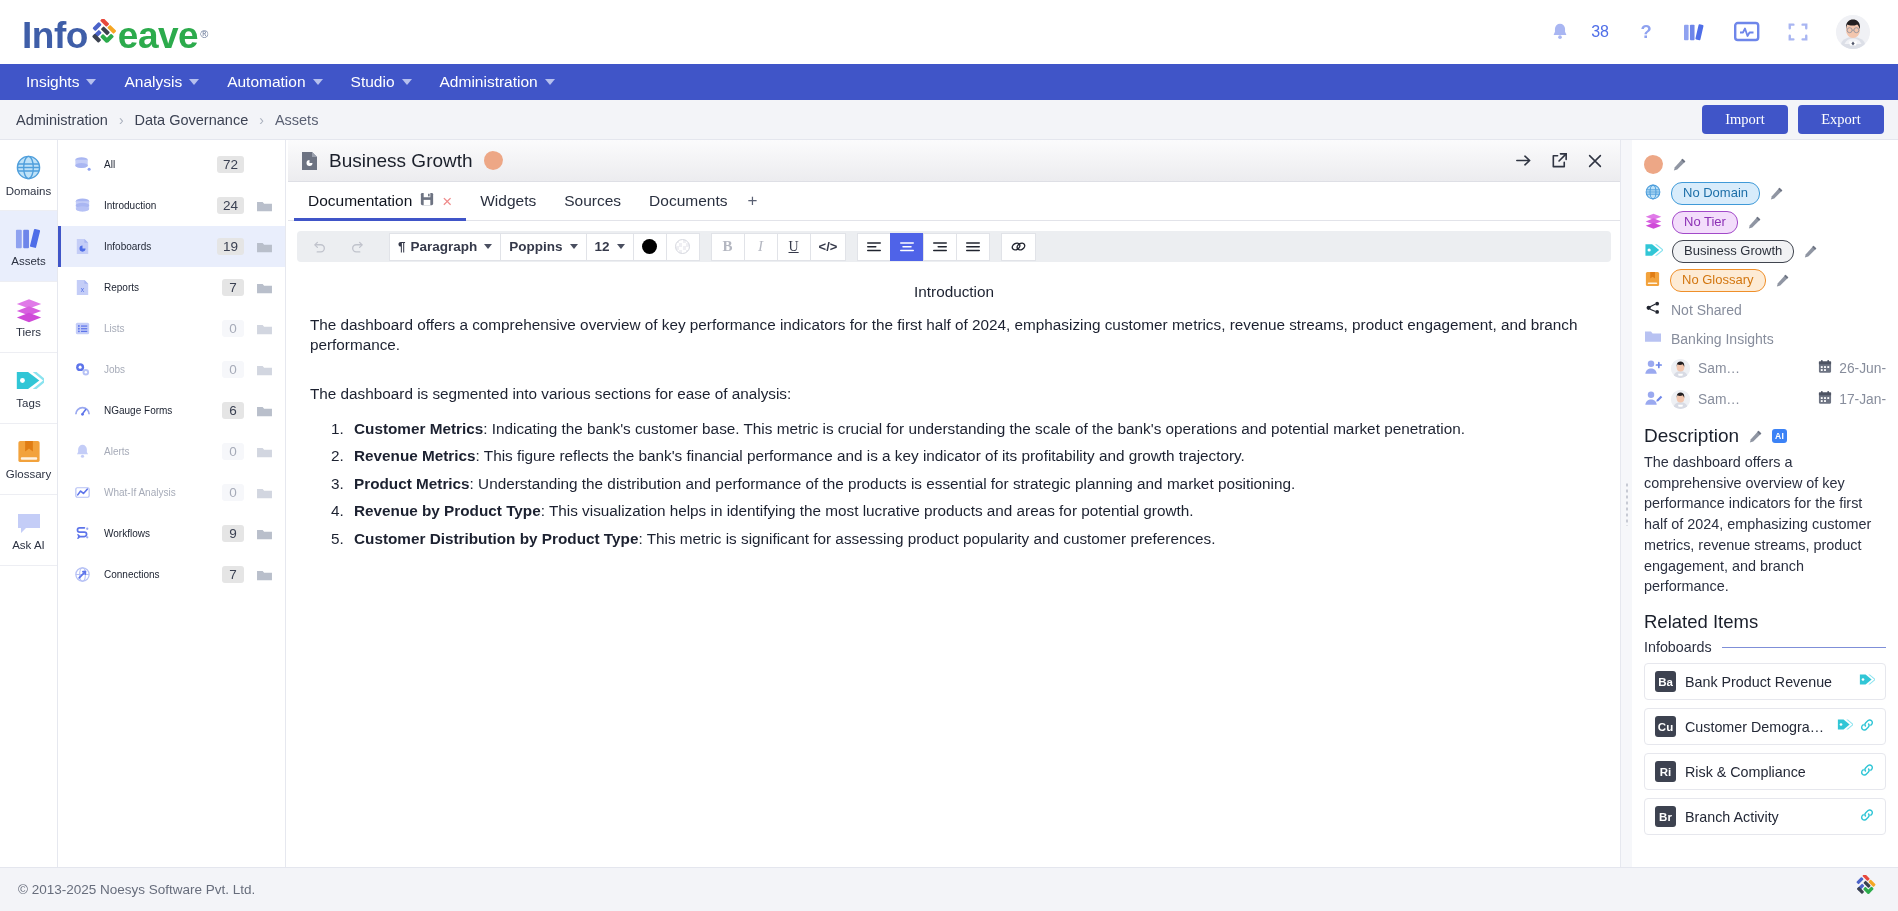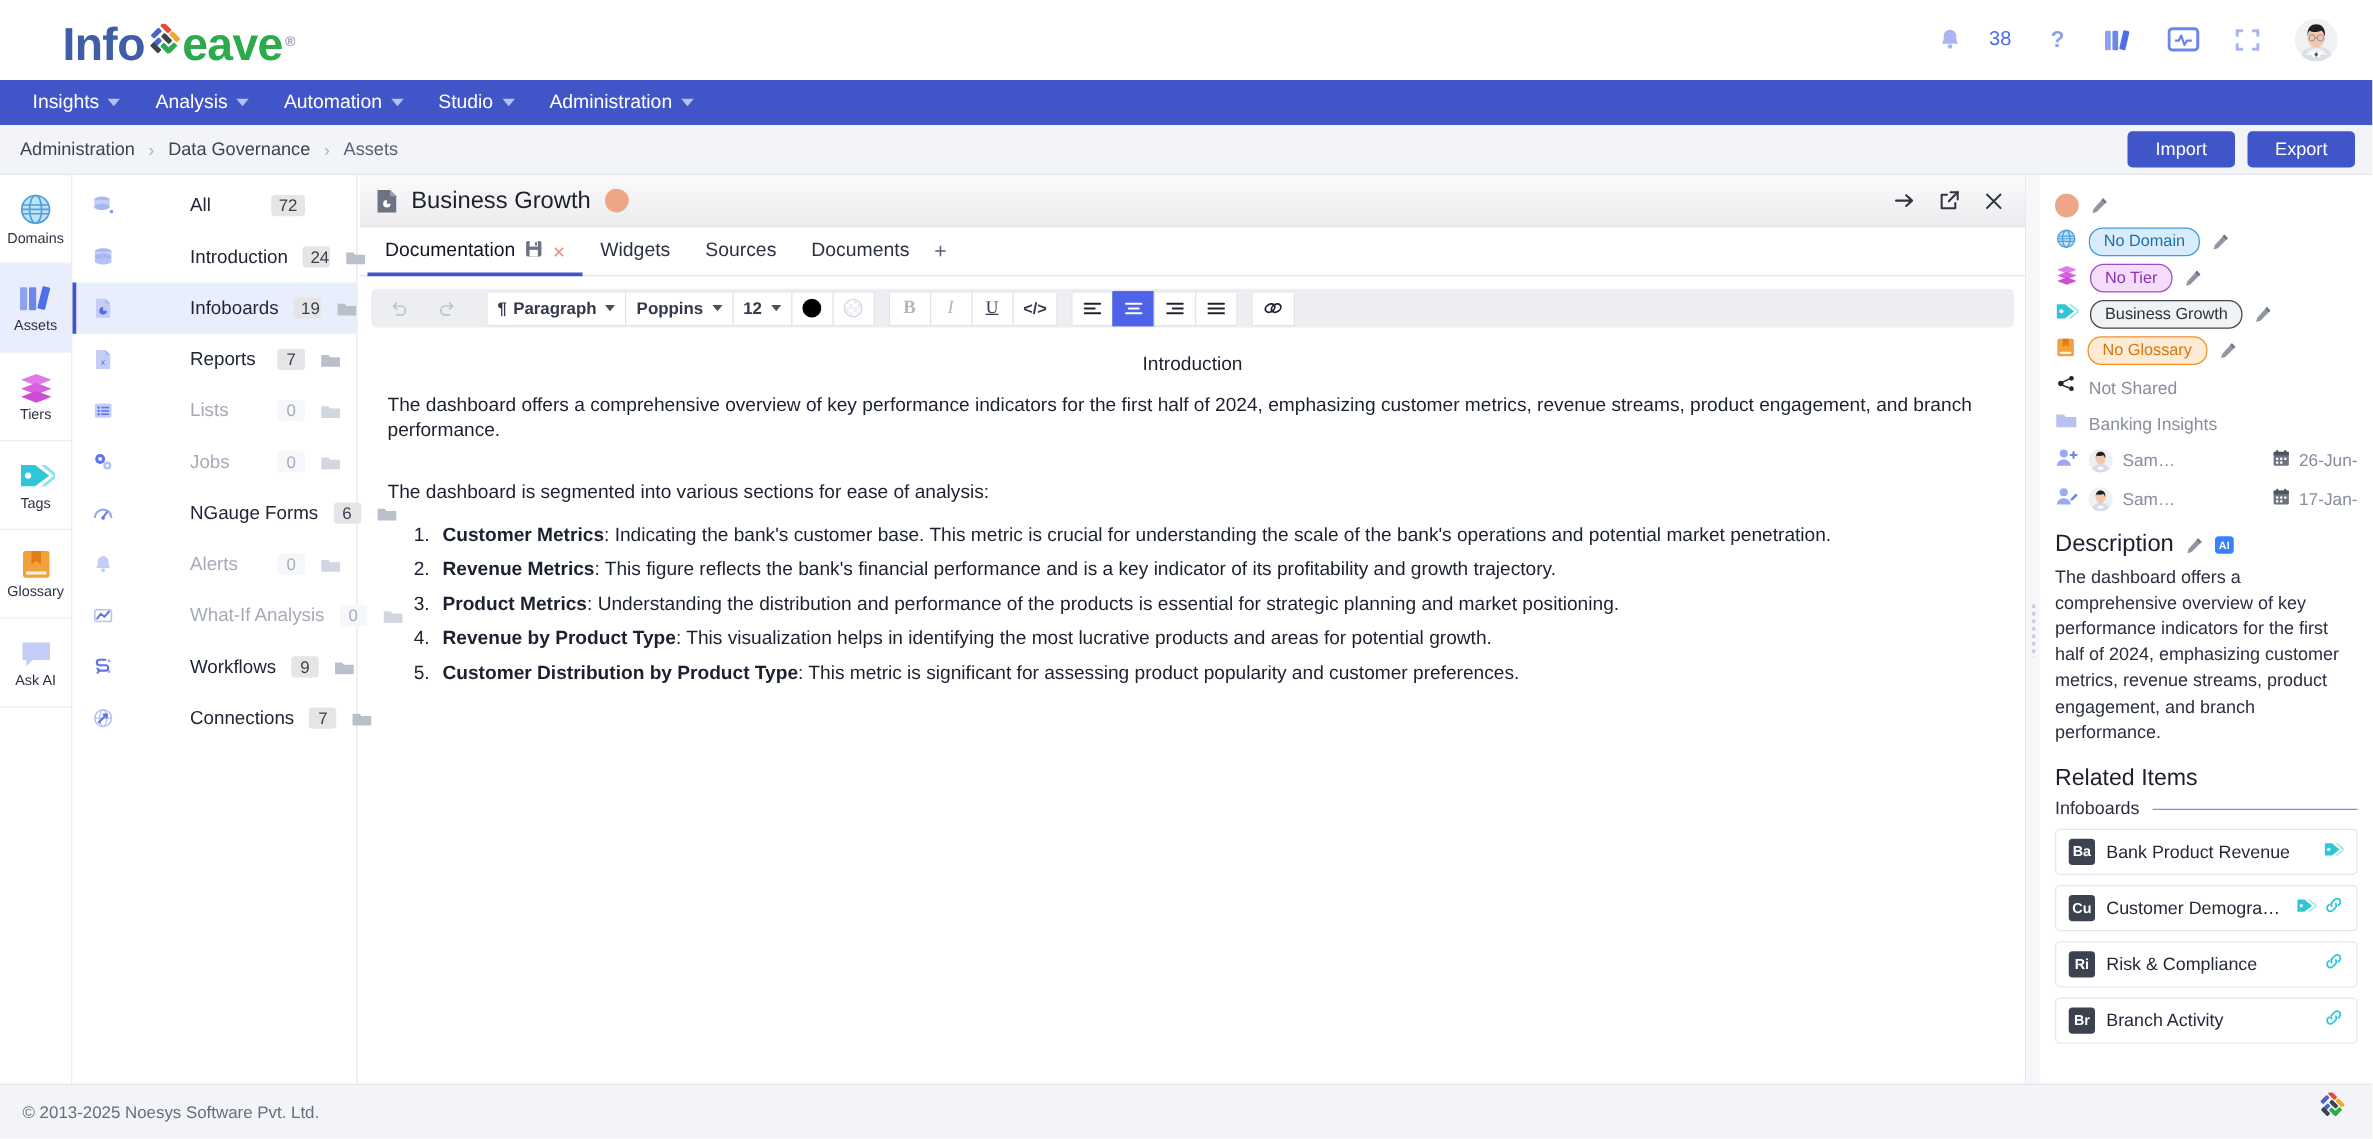--- a/index.html
+++ b/index.html
@@ -12,21 +12,21 @@
   }
   .app { width: 1898px; height: 911px; display: flex; flex-direction: column; position: relative; }
 
   
   .topbar {
     height: 64px; background: #ffffff; display: flex; align-items: center;
     justify-content: space-between; padding: 0 28px 0 22px; flex: 0 0 64px;
   }
   .logo { display: flex; align-items: flex-end; height: 44px; position: relative; }
   .logo-text { font-size: 37px; font-weight: 700; letter-spacing: -0.5px; line-height: 1; }
-  .logo-info { color: #3f5ea8; margin-left: 28px; }
+  .logo-info { color: #3f5ea8; }
   .logo-eave { color: #2cab4c; }
   .logo-mark { position: relative; display: inline-block; width: 34px; height: 34px; margin: 0 -2px 1px -2px; }
   .logo-mark svg { position: absolute; left: 0; top: 0; }
   .logo-reg { font-size: 11px; color: #6a7a9a; vertical-align: super; margin-left: 2px; position: relative; top: -14px;}
 
   .top-icons { display: flex; align-items: center; gap: 27px; }
   .ticon { display: flex; align-items: center; color: #93a5ee; cursor: pointer; }
   .badge-count { color: #4f6ee8; font-size: 16px; margin-left: 20px; font-weight: 500; }
   .avatar-img { width: 34px; height: 34px; border-radius: 50%; overflow: hidden; background: #f2f3f7; }
 
@@ -48,21 +48,21 @@
     padding-left: 16px; padding-right: 14px; flex: 0 0 40px; border-bottom: 1px solid #e4e6ee;
   }
   .crumbs { display: flex; align-items: center; gap: 11px; }
   .crumb { font-size: 14.5px; color: #3c4253; cursor: pointer; }
   .crumb.last { color: #5a6073; }
   .crumb-sep { color: #aab0bd; font-size: 14px; }
   .crumb-actions { display: flex; gap: 10px; }
   .btn-primary {
     background: #4055c8; color: #fff; border: none; border-radius: 4px;
     font-size: 14.5px; padding: 0 8px; height: 29px; cursor: pointer;
-    font-family: Liberation Sans, sans-serif; min-width: 86px;
+    font-family: Liberation Serif, serif; min-width: 86px;
   }
 
   
   .body { flex: 1; display: flex; min-height: 0; background: #fff; }
 
   
   .rail { width: 58px; background: #fff; border-right: 1px solid #e6e8ef; flex: 0 0 58px; }
   .rail-item {
     height: 71px; display: flex; flex-direction: column; align-items: center; justify-content: center;
     gap: 3px; cursor: pointer; border-bottom: 1px solid #edeef3; position: relative;
@@ -75,21 +75,21 @@
   .list-row {
     height: 41px; display: flex; align-items: center; padding: 0 11px 0 14px; gap: 12px;
     cursor: pointer; position: relative;
   }
   .list-row.active { background: #e9eefc; }
   .list-row.active::before {
     content:""; position: absolute; left: 0; top: 0; bottom: 0; width: 3px; background: #4055c8;
   }
   .list-row.active .list-label { color: #1f2533; }
   .list-ico { width: 20px; height: 20px; display: flex; align-items: center; justify-content: center; flex: 0 0 20px;}
-  .list-label { flex: 1; font-size: 15px; color: #202634; white-space: nowrap; margin-left: 48px; }
+  .list-label { flex: 1; font-size: 10px; color: #202634; white-space: nowrap; }
   .list-row.dim .list-label { color: #a6abb8; }
   .list-count {
     font-size: 13.5px; color: #3a4052; background: #e5e5e5; border-radius: 3px; padding: 1px 6px; min-width: 22px;
     text-align: center;
   }
   .list-row.dim .list-count { color: #a6abb8; background: #f6f7fa; }
   .folder-ico { width: 18px; flex: 0 0 18px; display: flex; align-items: center; }
 
   
   .center { flex: 1; min-width: 0; display: flex; flex-direction: column; border-right: 1px solid #e6e8ef;

